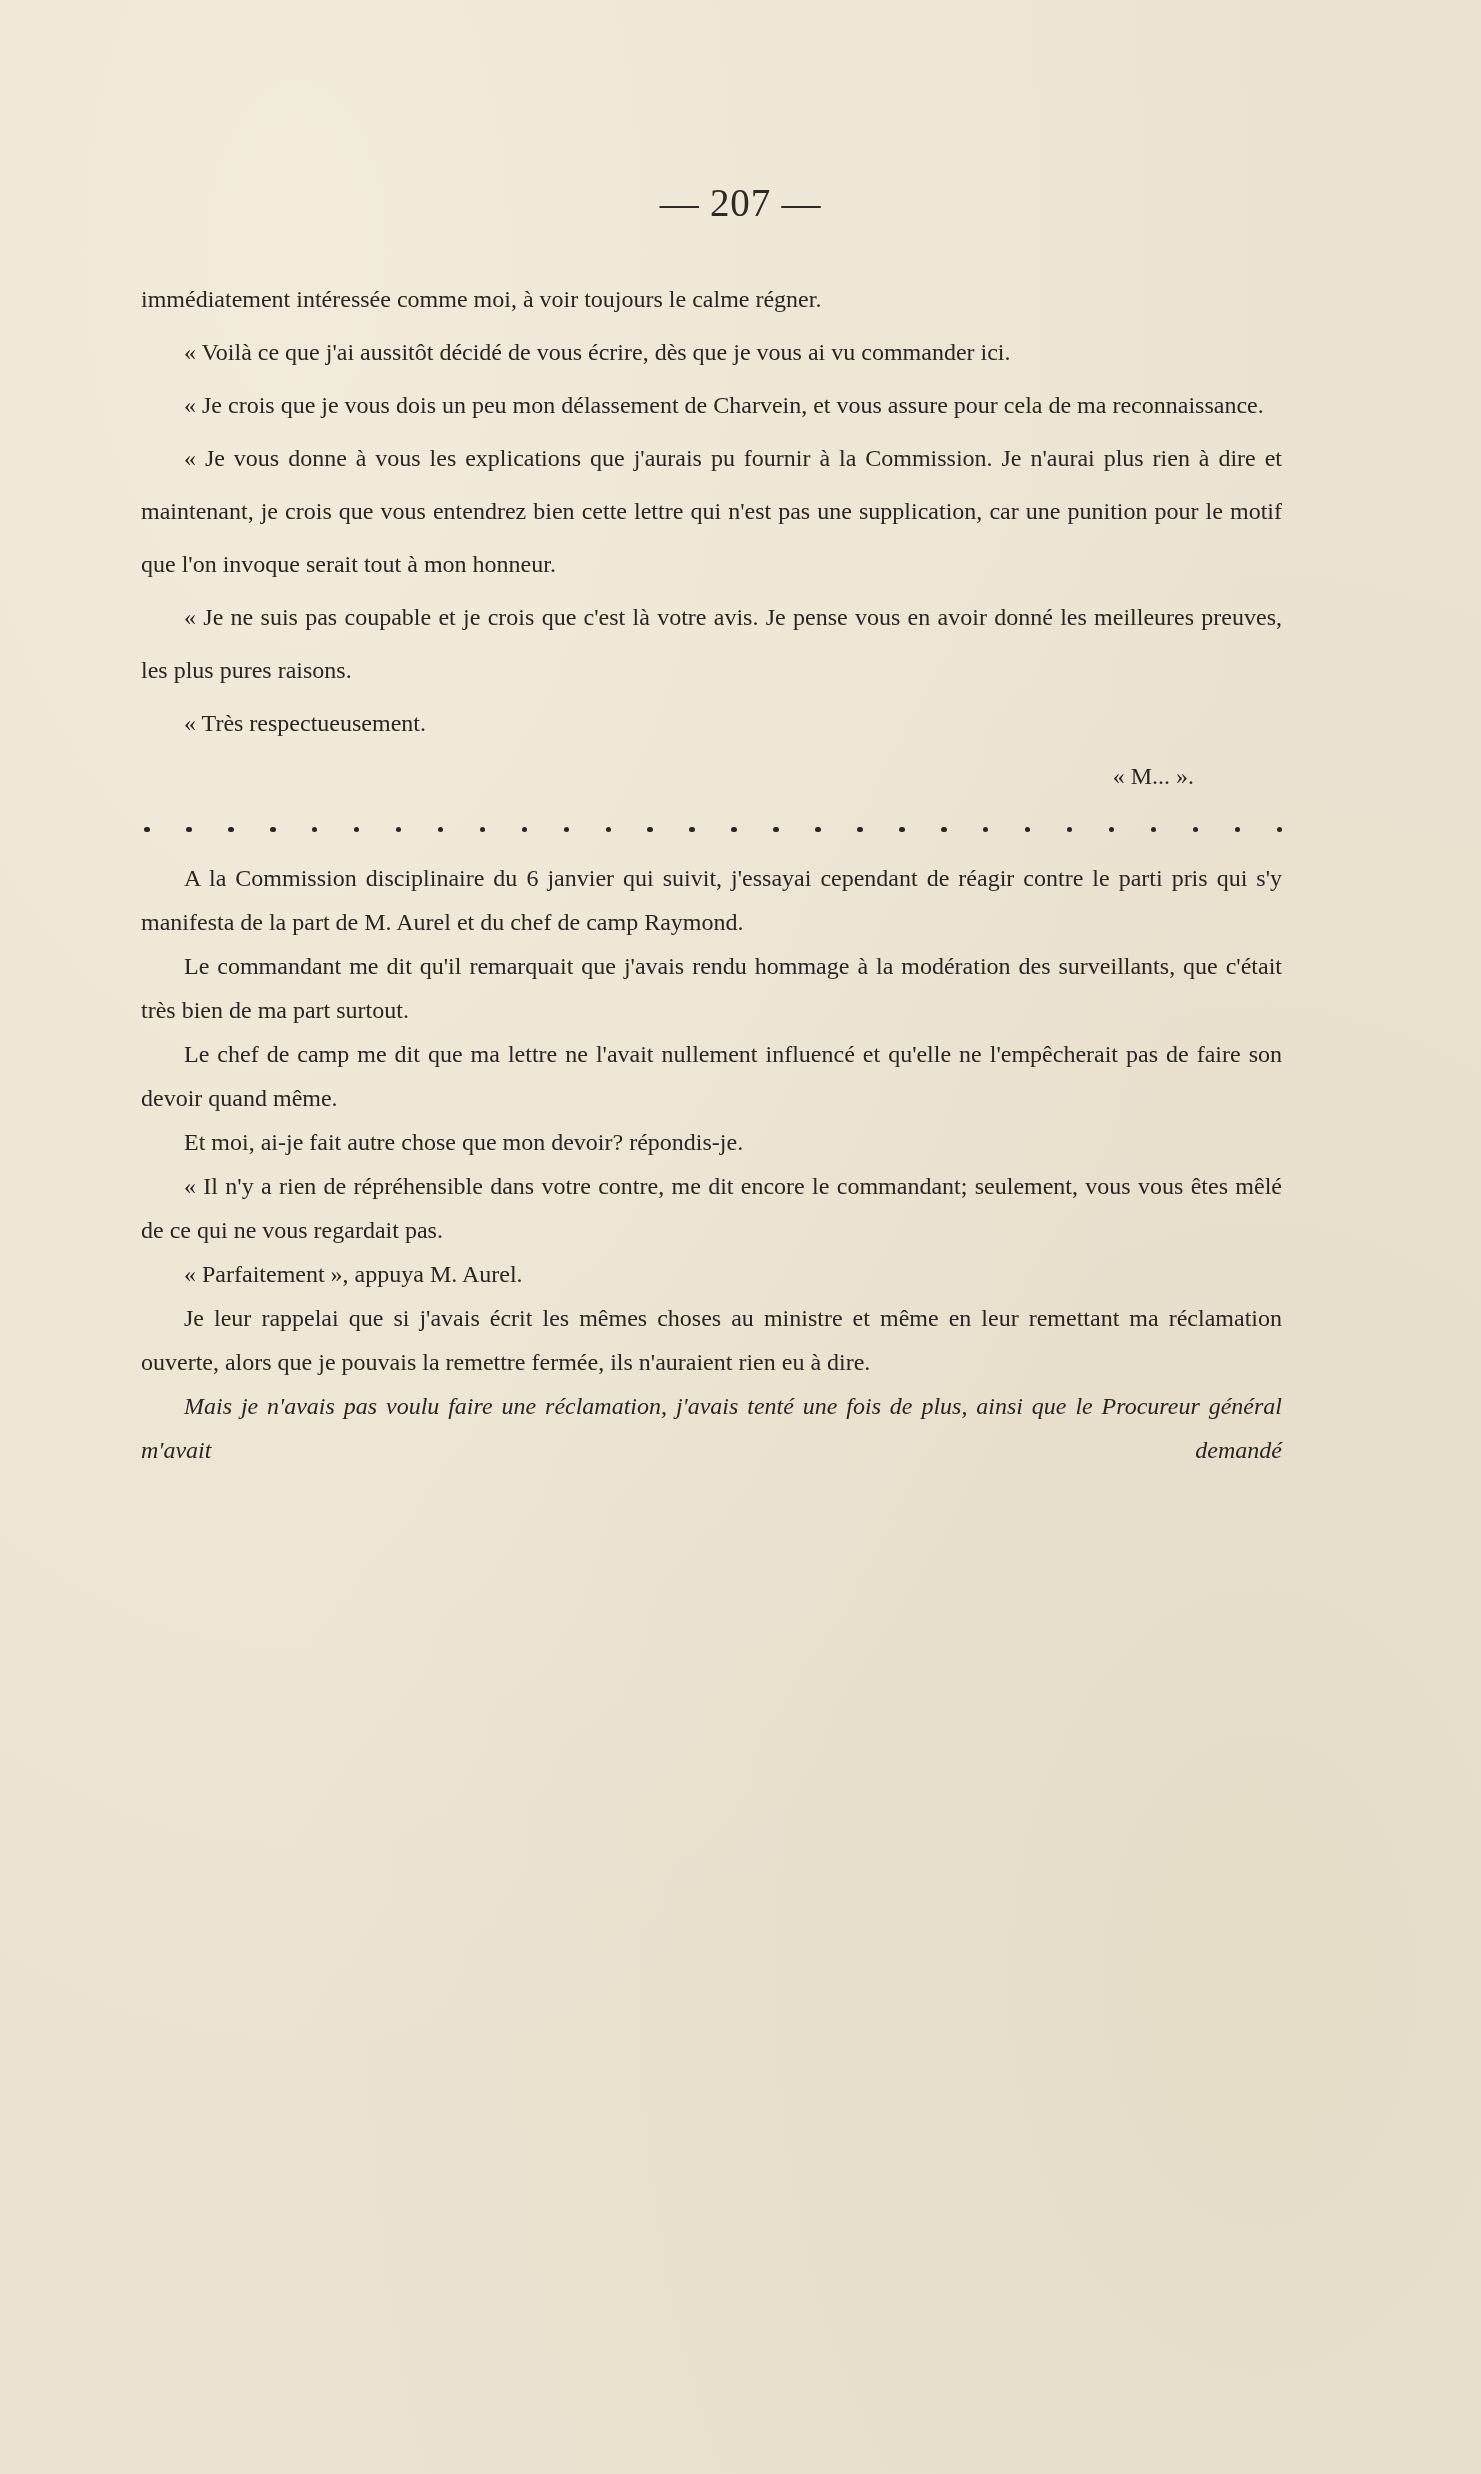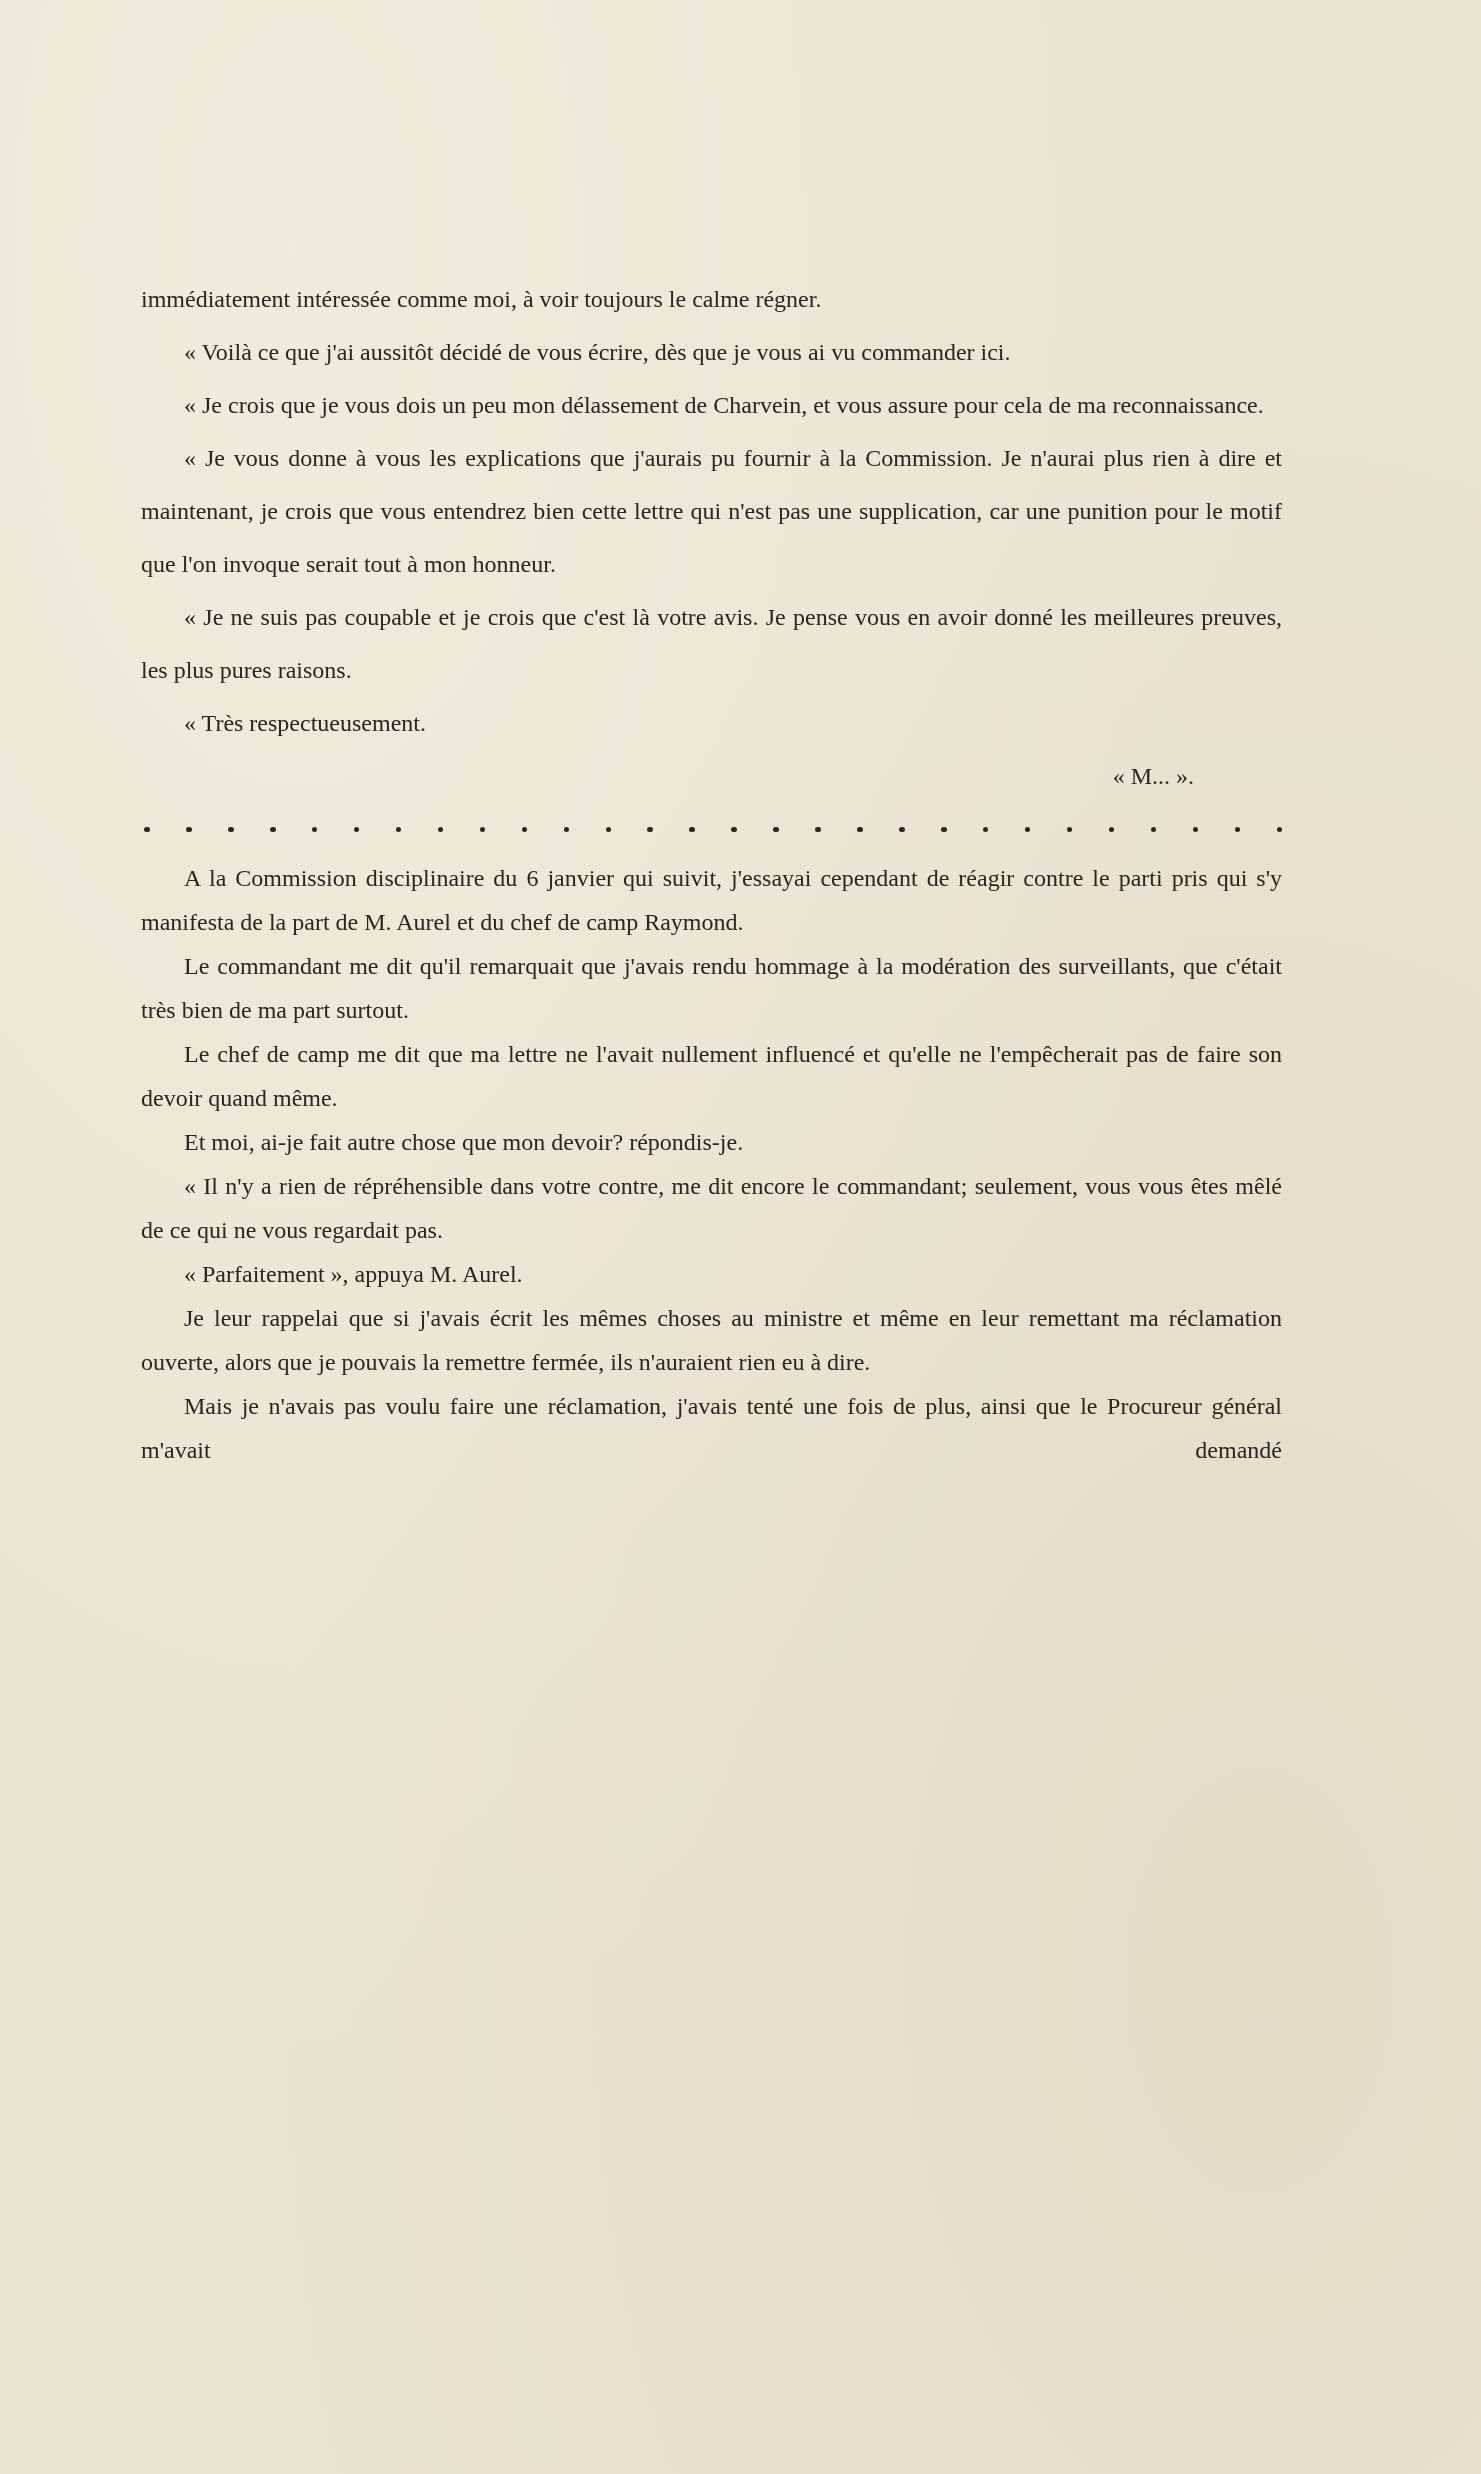--- a/index.html
+++ b/index.html
@@ -75,20 +75,21 @@
   }
   .post-dots .para {
     line-height: 44px;
   }
 </style>
 </head>
 <body>
 
 <div class="page">
 
+  <div class="page-number">— 207 —</div>
 
   <div class="body-text">
 
     <div>
       <p class="para">immédiatement intéressée comme moi, à voir toujours le calme régner.</p>
       <p class="para indent">« Voilà ce que j'ai aussitôt décidé de vous écrire, dès que je vous ai vu commander ici.</p>
       <p class="para indent">« Je crois que je vous dois un peu mon délassement de Charvein, et vous assure pour cela de ma reconnaissance.</p>
       <p class="para indent">« Je vous donne à vous les explications que j'aurais pu fournir à la Commission. Je n'aurai plus rien à dire et maintenant, je crois que vous entendrez bien cette lettre qui n'est pas une supplication, car une punition pour le motif que l'on invoque serait tout à mon honneur.</p>
       <p class="para indent">« Je ne suis pas coupable et je crois que c'est là votre avis. Je pense vous en avoir donné les meilleures preuves, les plus pures raisons.</p>
       <p class="para indent">« Très respectueusement.</p>
@@ -127,18 +128,18 @@
       </div>
 
     <div class="post-dots">
       <p class="para indent">A la Commission disciplinaire du 6 janvier qui suivit, j'essayai cependant de réagir contre le parti pris qui s'y manifesta de la part de M. Aurel et du chef de camp Raymond.</p>
       <p class="para indent">Le commandant me dit qu'il remarquait que j'avais rendu hommage à la modération des surveillants, que c'était très bien de ma part surtout.</p>
       <p class="para indent">Le chef de camp me dit que ma lettre ne l'avait nullement influencé et qu'elle ne l'empêcherait pas de faire son devoir quand même.</p>
       <p class="para indent">Et moi, ai-je fait autre chose que mon devoir? répondis-je.</p>
       <p class="para indent">« Il n'y a rien de répréhensible dans votre contre, me dit encore le commandant; seulement, vous vous êtes mêlé de ce qui ne vous regardait pas.</p>
       <p class="para indent">« Parfaitement », appuya M. Aurel.</p>
       <p class="para indent">Je leur rappelai que si j'avais écrit les mêmes choses au ministre et même en leur remettant ma réclamation ouverte, alors que je pouvais la remettre fermée, ils n'auraient rien eu à dire.</p>
-      <p class="para indent" style="text-align-last: justify;">Mais je n'avais pas voulu faire une réclamation, j'avais tenté une fois de plus, ainsi que le Procureur général m'avait demandé</p>
+      <p class="para indent" style="text-align-last: justify; font-style: italic;">Mais je n'avais pas voulu faire une réclamation, j'avais tenté une fois de plus, ainsi que le Procureur général m'avait demandé</p>
     </div>
 
   </div>
 </div>
 
 
 </body></html>

